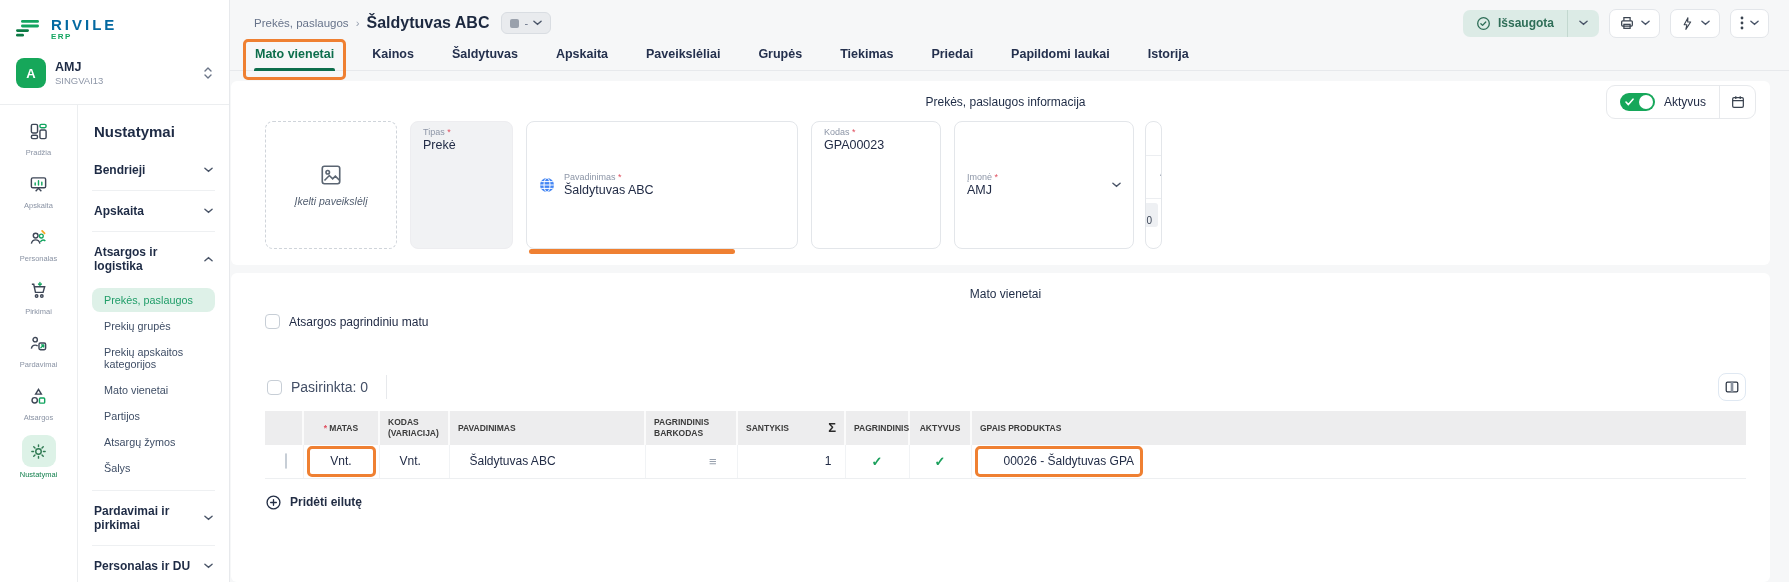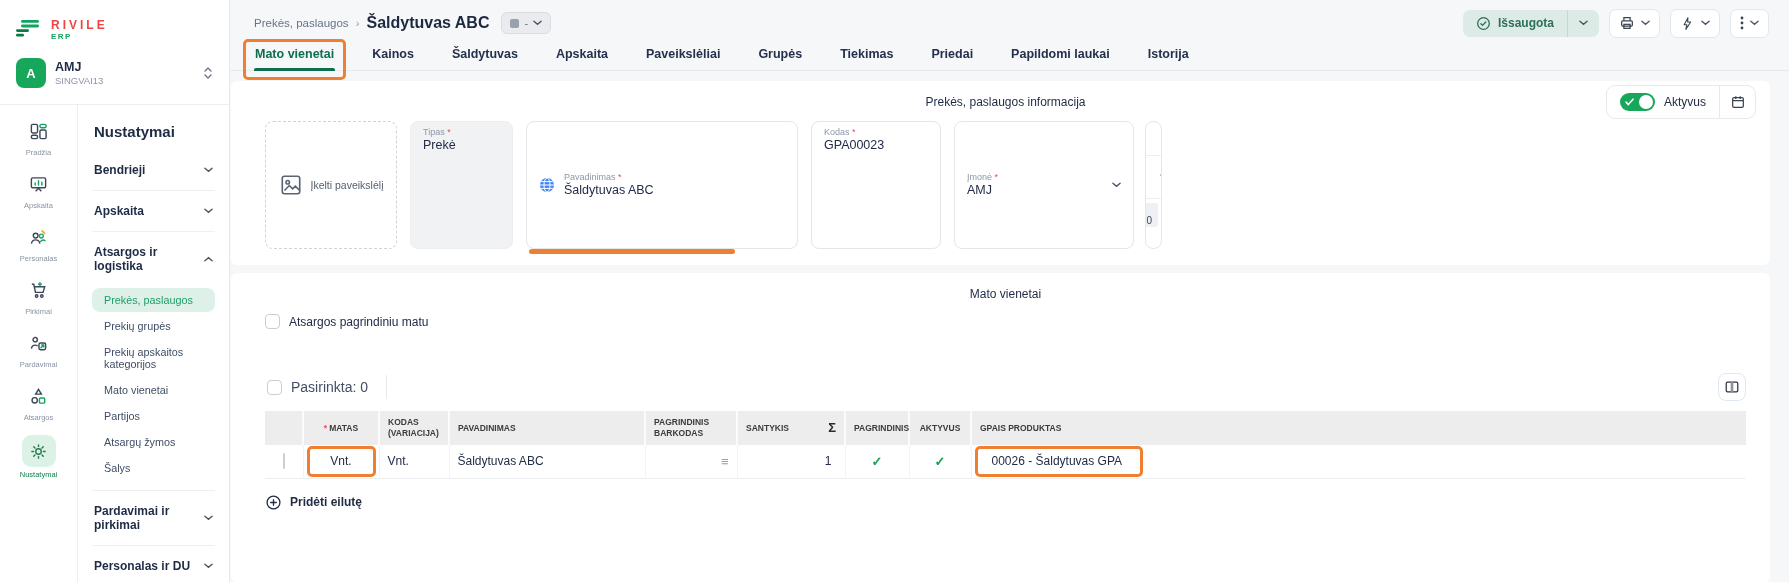--- a/index.html
+++ b/index.html
@@ -4,21 +4,21 @@
 <style>
   * { box-sizing: border-box; margin: 0; padding: 0; }
   html,body { width:1789px; height:582px; overflow:hidden; }
   body { font-family:"Liberation Sans", sans-serif; background:#f6f7f8; color:#22304e; }
   .app { display:flex; height:100%; }
 
   
   .sidebar { width:230px; background:#fff; border-right:1px solid #e7e9ec; display:flex; flex-direction:column; flex-shrink:0; }
   .side-top { padding:12px 14px 6px; }
   .logo-row { display:flex; align-items:center; gap:9px; padding:4px 2px 10px; cursor:pointer; }
-  .logo-name { font-size:12px; font-weight:800; letter-spacing:3px; color:#ef4444; line-height:14px; }
+  .logo-name { font-size:15px; font-weight:800; letter-spacing:3px; color:#0369a1; line-height:14px; }
   .logo-sub { font-size:8px; font-weight:700; letter-spacing:1.5px; color:#12a45f; }
   .user-row { display:flex; align-items:center; gap:9px; padding:6px 2px 10px; cursor:pointer; }
   .avatar { width:30px; height:30px; border-radius:8px; background:#16a75a; color:#fff; font-size:13px; font-weight:700; display:flex; align-items:center; justify-content:center; }
   .user-name { font-size:12.5px; font-weight:800; color:#1e2b45; }
   .user-acc { font-size:9.5px; color:#8e97a8; margin-top:1px; }
   .user-sort { margin-left:auto; }
   .side-body { flex:1; display:flex; border-top:1px solid #eceef0; min-height:0; }
 
   .rail { width:78px; border-right:1px solid #eceef0; padding-top:12px; display:flex; flex-direction:column; align-items:center; }
   .rail-item { width:100%; height:53px; display:flex; flex-direction:column; align-items:center; justify-content:flex-start; gap:3px; cursor:pointer; }
@@ -66,21 +66,21 @@
   
   .active-box { position:absolute; top:4px; right:14px; display:flex; align-items:stretch; background:#fff; border:1px solid #e7e9ec; border-radius:9px; overflow:hidden; }
   .active-left { display:flex; align-items:center; gap:9px; padding:7px 13px; cursor:pointer; }
   .toggle { width:35px; height:18px; border-radius:9px; background:#16a75a; position:relative; display:flex; align-items:center; }
   .toggle .tg-check { margin-left:5px; }
   .toggle .knob { position:absolute; right:2px; top:2px; width:14px; height:14px; border-radius:50%; background:#fff; }
   .active-label { font-size:12px; color:#222c46; }
   .cal-btn { display:flex; align-items:center; justify-content:center; width:36px; border-left:1px solid #e7e9ec; cursor:pointer; }
 
   .info-body { display:flex; gap:13px; margin-top:12px; }
-  .upload-box { width:132px; height:128px; border:1.5px dashed #cfd4da; border-radius:8px; display:flex; flex-direction:row; align-items:center; justify-content:center; gap:8px; cursor:pointer; flex-shrink:0; }
+  .upload-box { width:132px; height:128px; border:1.5px dashed #cfd4da; border-radius:8px; display:flex; flex-direction:column; align-items:center; justify-content:center; gap:8px; cursor:pointer; flex-shrink:0;font-style:italic; }
   .upload-label { font-size:10.5px; color:#525e70; }
   .fields-col { width:752px; display:flex; flex-direction:row; gap:11px; }
   .field-row { display:flex; gap:13px; }
   .fld { border:1px solid #e3e6ea; border-radius:8px; padding:5px 12px 6px; background:#fff; cursor:text; }
   .fld-label { font-size:9px; color:#8d96a7; }
   .fld-label .req { color:#e04f5f; }
   .fld-value { font-size:12.5px; color:#222c46; margin-top:1px; }
   .fld-tipas { width:103px; background:#f1f2f4; border-color:#ededf0; }
   .fld-pav { width:272px; display:flex; align-items:center; gap:9px; position:relative; }
   .fld-kodas { width:130px; }
@@ -102,21 +102,21 @@
   .select-row { display:flex; align-items:center; margin-top:44px; padding-left:2px; }
   .select-row .lbl { font-size:14px; color:#434f66; margin-left:9px; }
   .v-div { width:1px; height:24px; background:#e7e9ec; margin-left:18px; }
   .cols-btn { margin-left:auto; width:28px; height:28px; border:1px solid #dfe8f2; border-radius:8px; background:#fff; display:flex; align-items:center; justify-content:center; cursor:pointer; }
 
   table.units { width:100%; border-collapse:collapse; table-layout:fixed; margin-top:10px; }
   .units th { background:#ededee; font-size:8.5px; font-weight:800; color:#3c3c3c; text-align:left; padding:6px 8px; border-right:2px solid #fbfbfb; vertical-align:middle; line-height:1.3; }
   .units th:last-child { border-right:none; }
   .units th.c, .units td.c { text-align:center; }
   .units th .req { color:#e04f5f; margin-right:2px; }
-  .units td { font-size:12px; color:#222c46; padding:8px 8px; border-bottom:1px solid #edeff1; border-right:1px solid #f1f3f5; position:relative; height:33px; cursor:pointer;margin-top:44px; }
+  .units td { font-size:12px; color:#222c46; padding:8px 20px; border-bottom:1px solid #edeff1; border-right:1px solid #f1f3f5; position:relative; height:33px; cursor:pointer;margin-top:44px; }
   .units td:last-child { border-right:none; }
   .units td.r { text-align:right; padding-right:13px; }
   .check { color:#1ba05c; font-weight:700; font-size:13px; }
   .sigma-head { display:flex; align-items:center; justify-content:space-between; }
   .sigma { font-size:13px; font-weight:700; color:#2b2b2b; }
   .bar-menu { color:#98a1ae; font-size:13px; float:right; }
   .cell-annot { inset:1px 3px; }
   .gpais-annot { top:1px; bottom:1px; left:3px; width:168px; }
   .gpais-val { padding-left:12px; }
 

